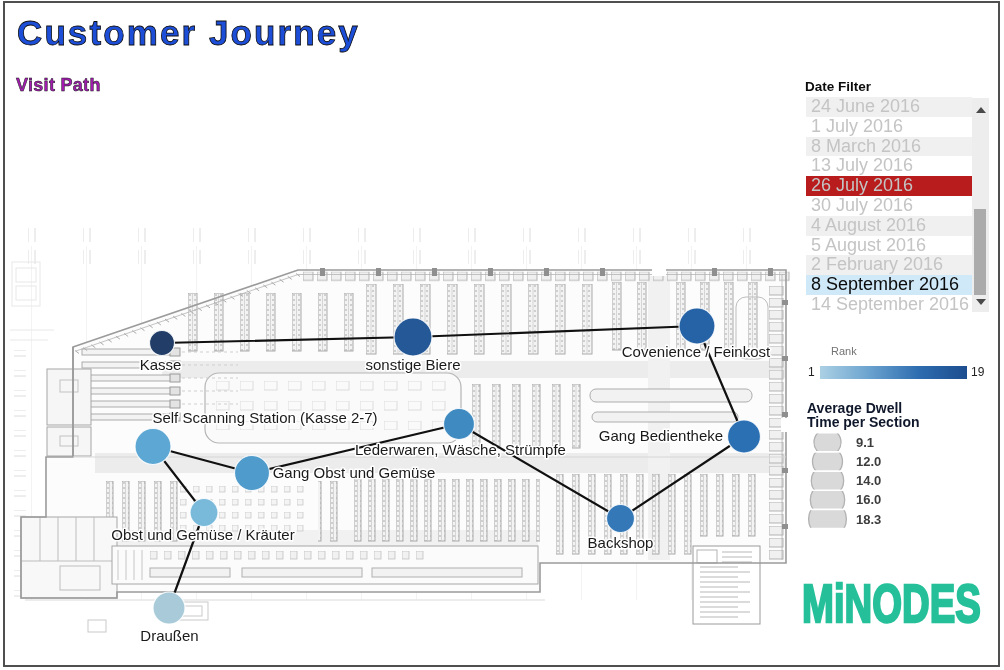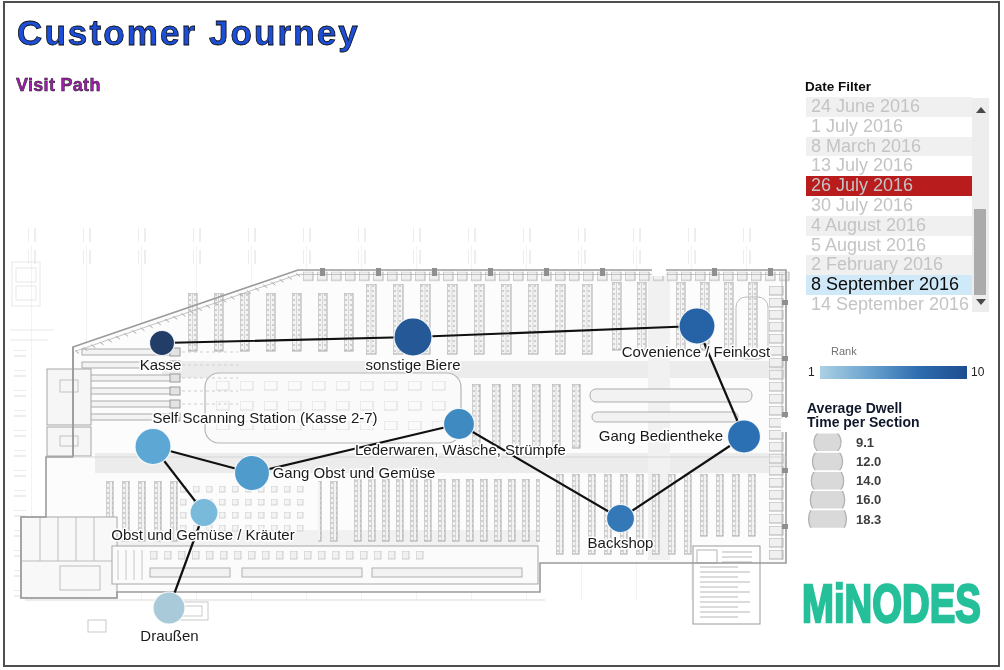--- a/index.html
+++ b/index.html
@@ -343,21 +343,21 @@
 <div id="sthumb"></div>
 <div class="sarrow" style="bottom:7px;border-top:6px solid #4a4a4a;"></div>
 </div>
 
 <div id="rankTitle">Rank</div>
 
 <div id="rank1">1</div>
 
 <div id="rankbar"></div>
 
-<div id="rank10">10</div>
+<div id="rank10">19</div>
 
 <div id="dwellTitle">Average Dwell<br>Time per Section</div>
 
 <svg width="200" height="50" style="left:800px;top:578px;position:absolute;">
 
 <g transform="translate(2,44) scale(0.716,1)">
       <text font-size="53.5" font-weight="bold" fill="#25c09a" stroke="#25c09a" stroke-width="2.4" font-family="Liberation Sans, sans-serif">MiNODES</text>
     </g>
 </svg>
 

